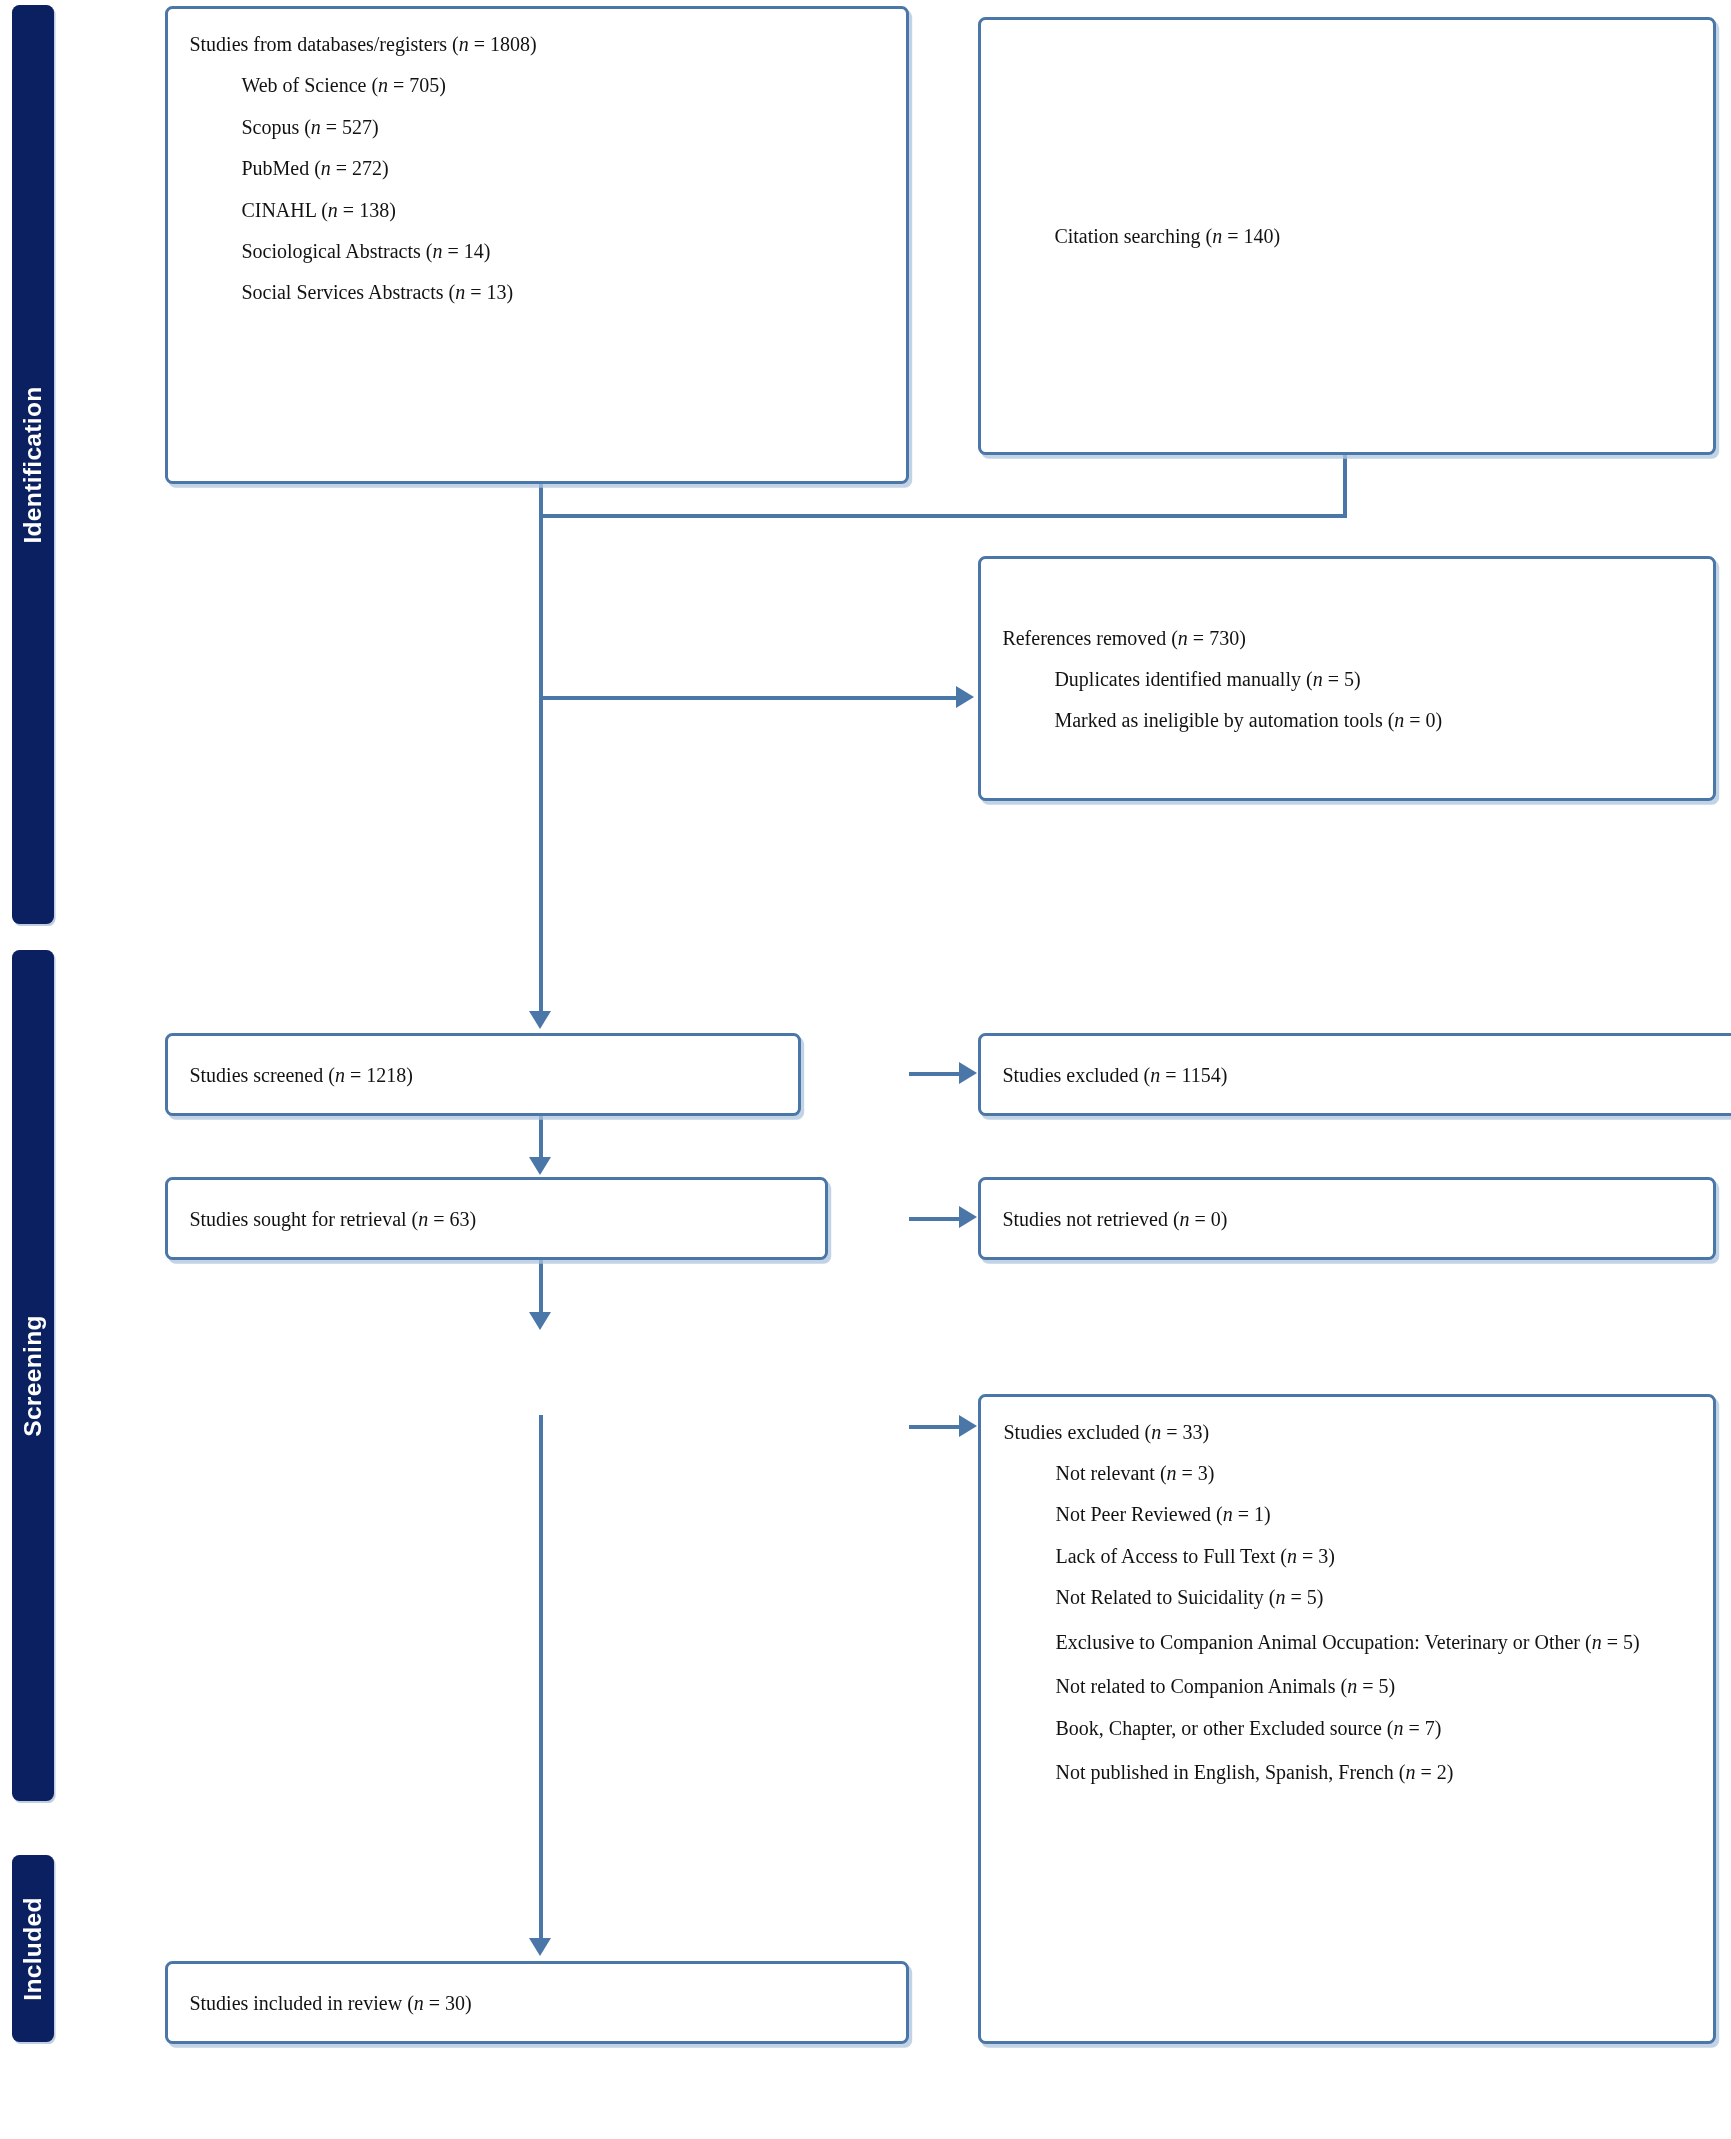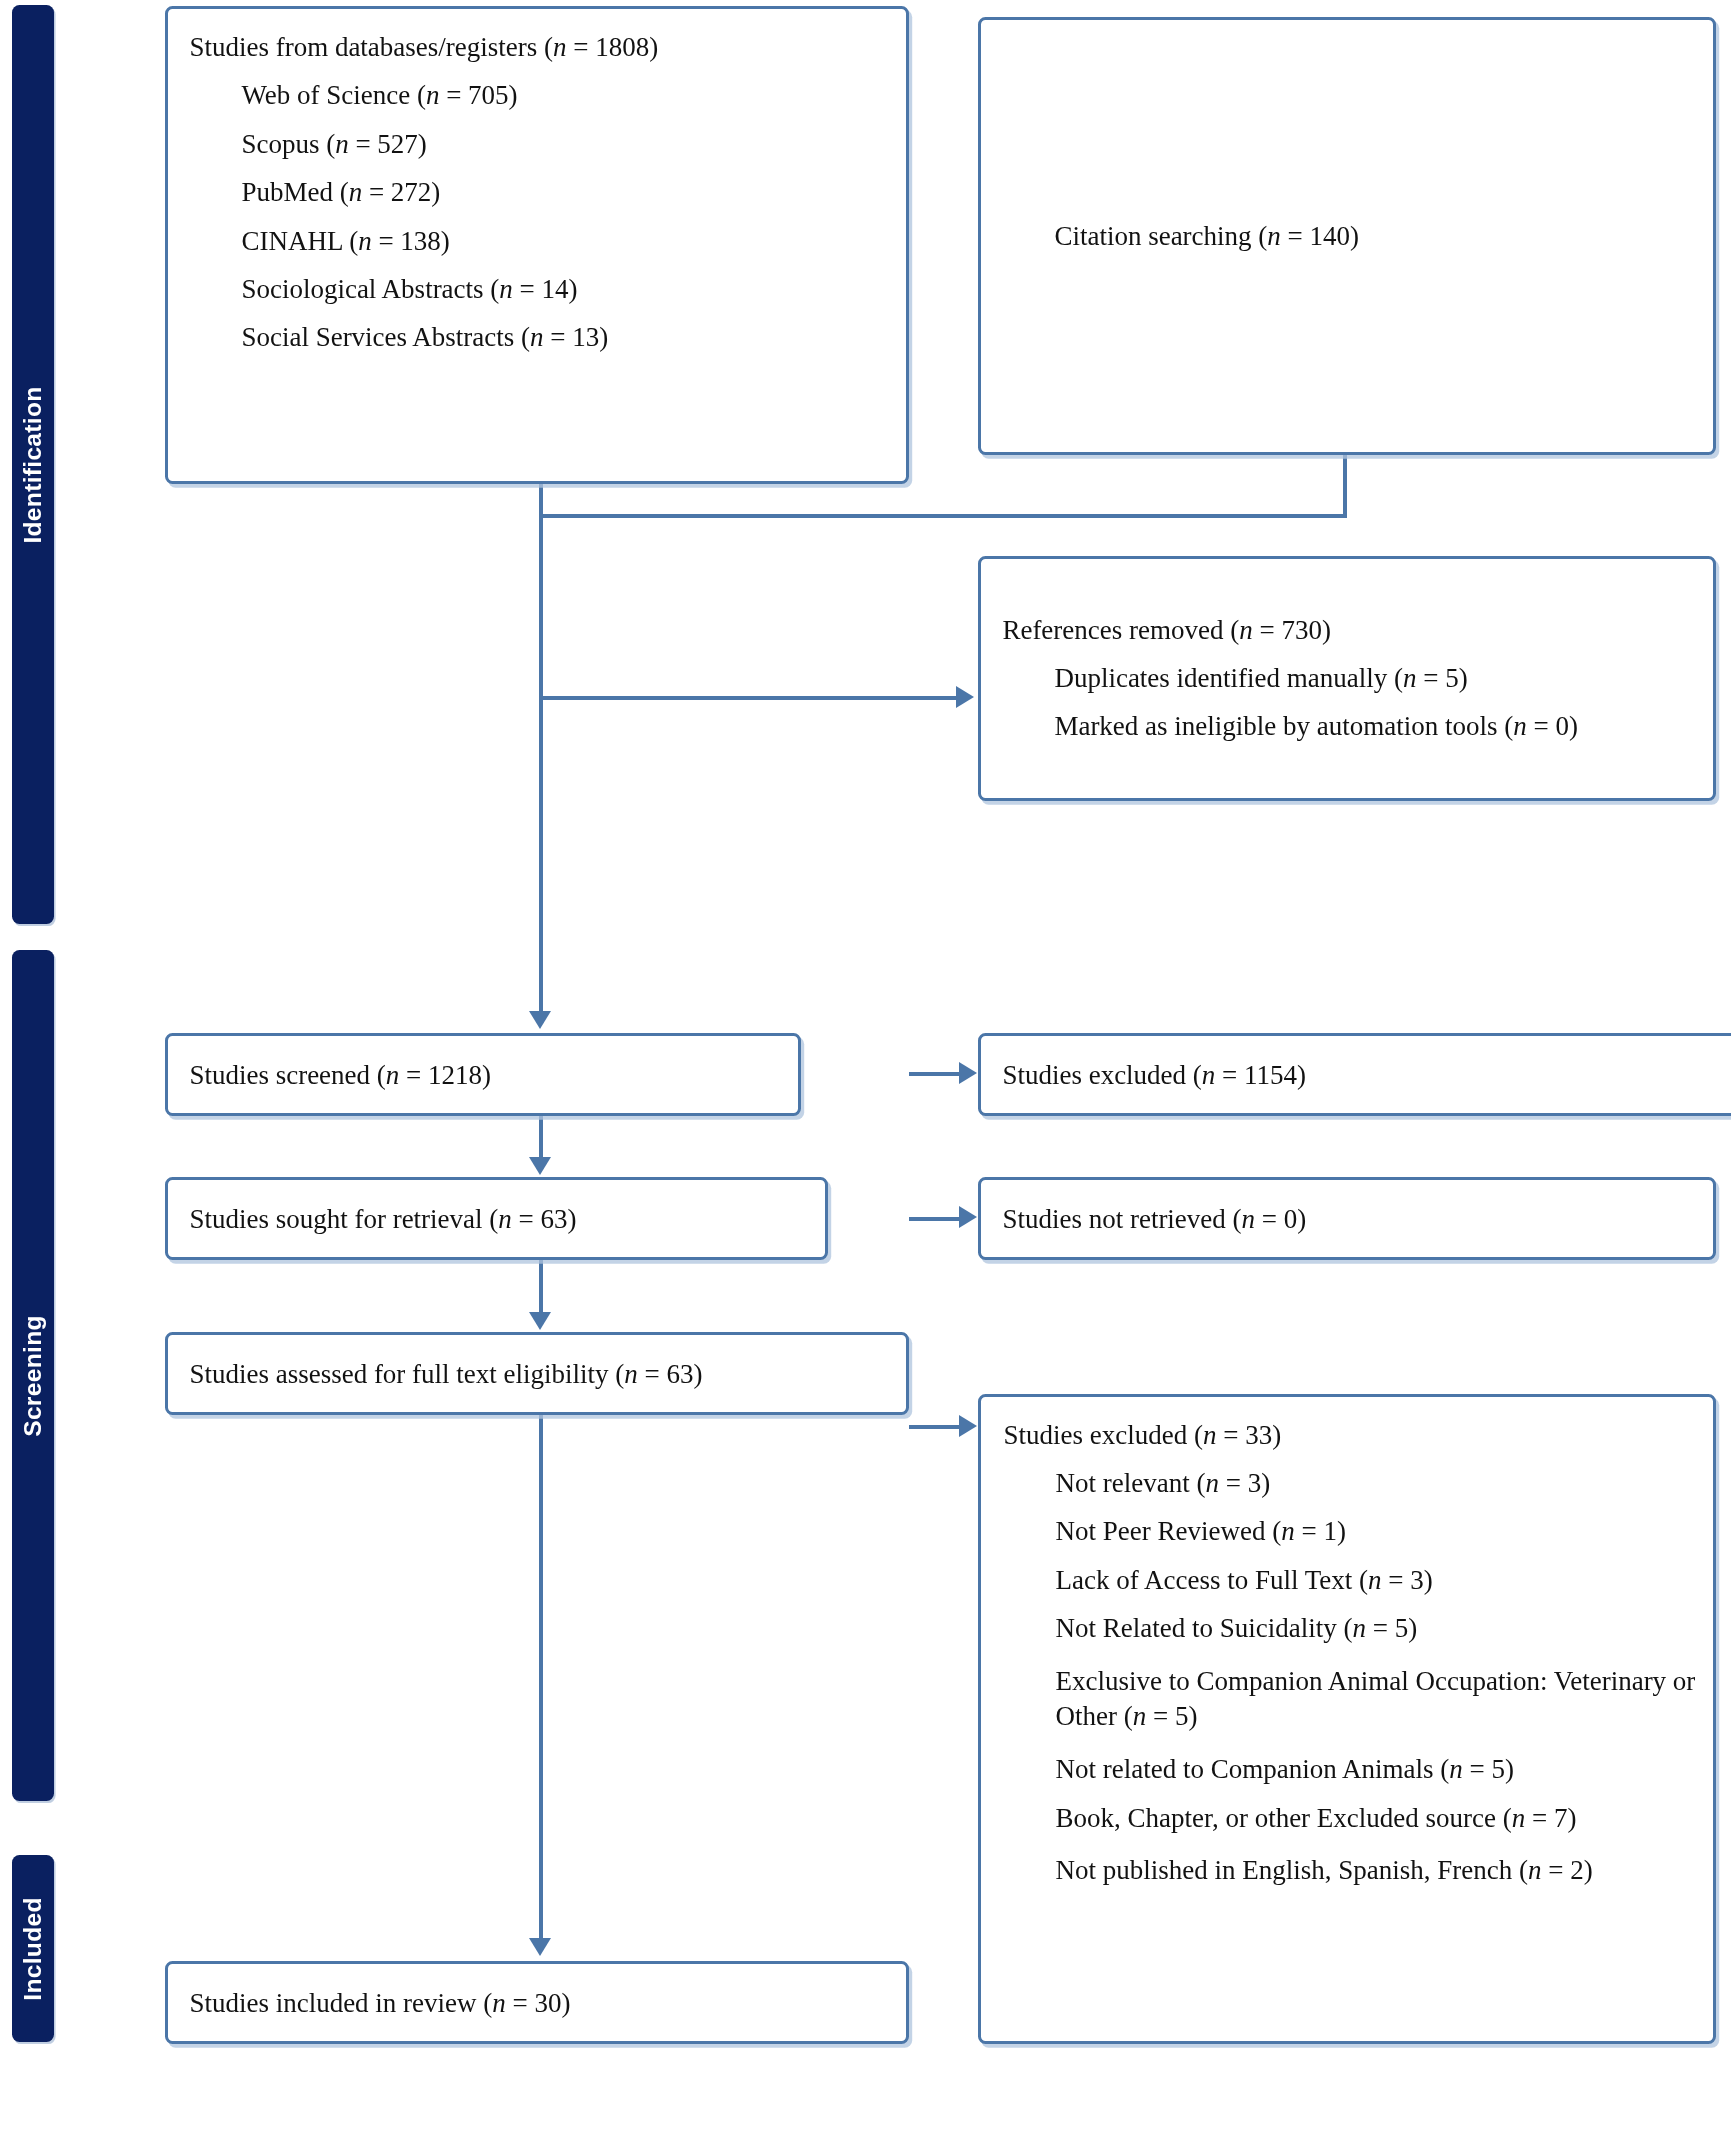--- a/index.html
+++ b/index.html
@@ -52,21 +52,21 @@
     right: 16px;
     top: 50%;
     transform: translateY(-50%);
   }
   .fbox-inner.top-aligned {
     top: 24.6px;
     transform: none;
   }
   .line {
     color: #121212;
-    font-size: 27px;
+    font-size: 20px;
     line-height: 1.0;
     margin: 0 0 21.4px 0;
     white-space: nowrap;
   }
   .line:last-child { margin-bottom: 0; }
   .line.wrap { white-space: normal; line-height: 1.32; }
   .line.indent { padding-left: 52px; }
   .italic-n { font-style: italic; }
 
   
@@ -185,25 +185,20 @@
       <div class="line">Studies sought for retrieval (<span class="italic-n">n</span> = 63)</div>
     </div>
   </div>
 
   <div class="fbox" style="left:978px; top:1177px; width:738px; height:83px;">
     <div class="fbox-inner">
       <div class="line">Studies not retrieved (<span class="italic-n">n</span> = 0)</div>
     </div>
   </div>
 
-  <div class="fbox" style="left:165px; top:1332px; width:744px; height:83px;">
-    <div class="fbox-inner">
-      <div class="line">Studies assessed for full text eligibility (<span class="italic-n">n</span> = 63)</div>
-    </div>
-  </div>
 
   <div class="fbox" style="left:978px; top:1394px; width:738px; height:650px;">
     <div class="fbox-inner top-aligned" style="left:22.5px; right:13px;">
       <div class="line">Studies excluded (<span class="italic-n">n</span> = 33)</div>
       <div class="line indent">Not relevant (<span class="italic-n">n</span> = 3)</div>
       <div class="line indent">Not Peer Reviewed (<span class="italic-n">n</span> = 1)</div>
       <div class="line indent">Lack of Access to Full Text (<span class="italic-n">n</span> = 3)</div>
       <div class="line indent">Not Related to Suicidality (<span class="italic-n">n</span> = 5)</div>
       <div class="line indent wrap">Exclusive to Companion Animal Occupation: Veterinary or Other (<span class="italic-n">n</span> = 5)</div>
       <div class="line indent">Not related to Companion Animals (<span class="italic-n">n</span> = 5)</div>

